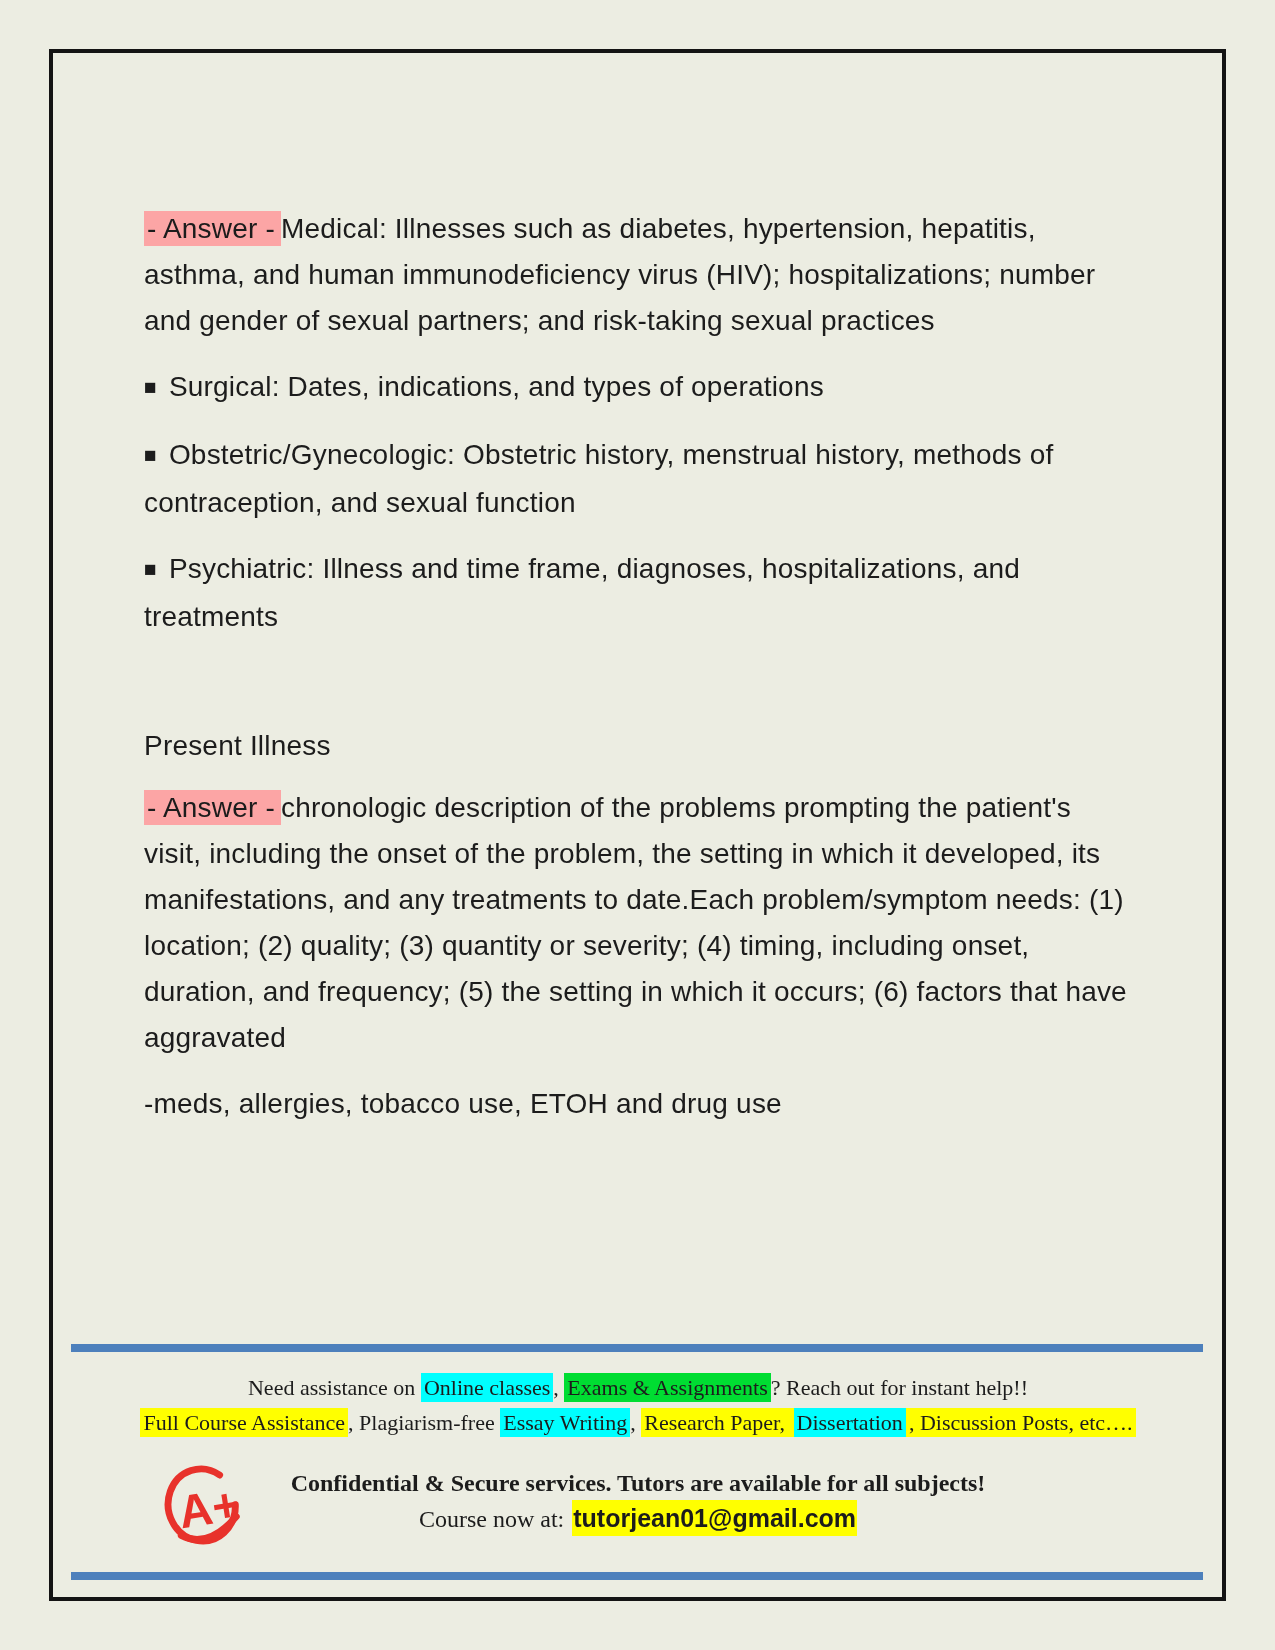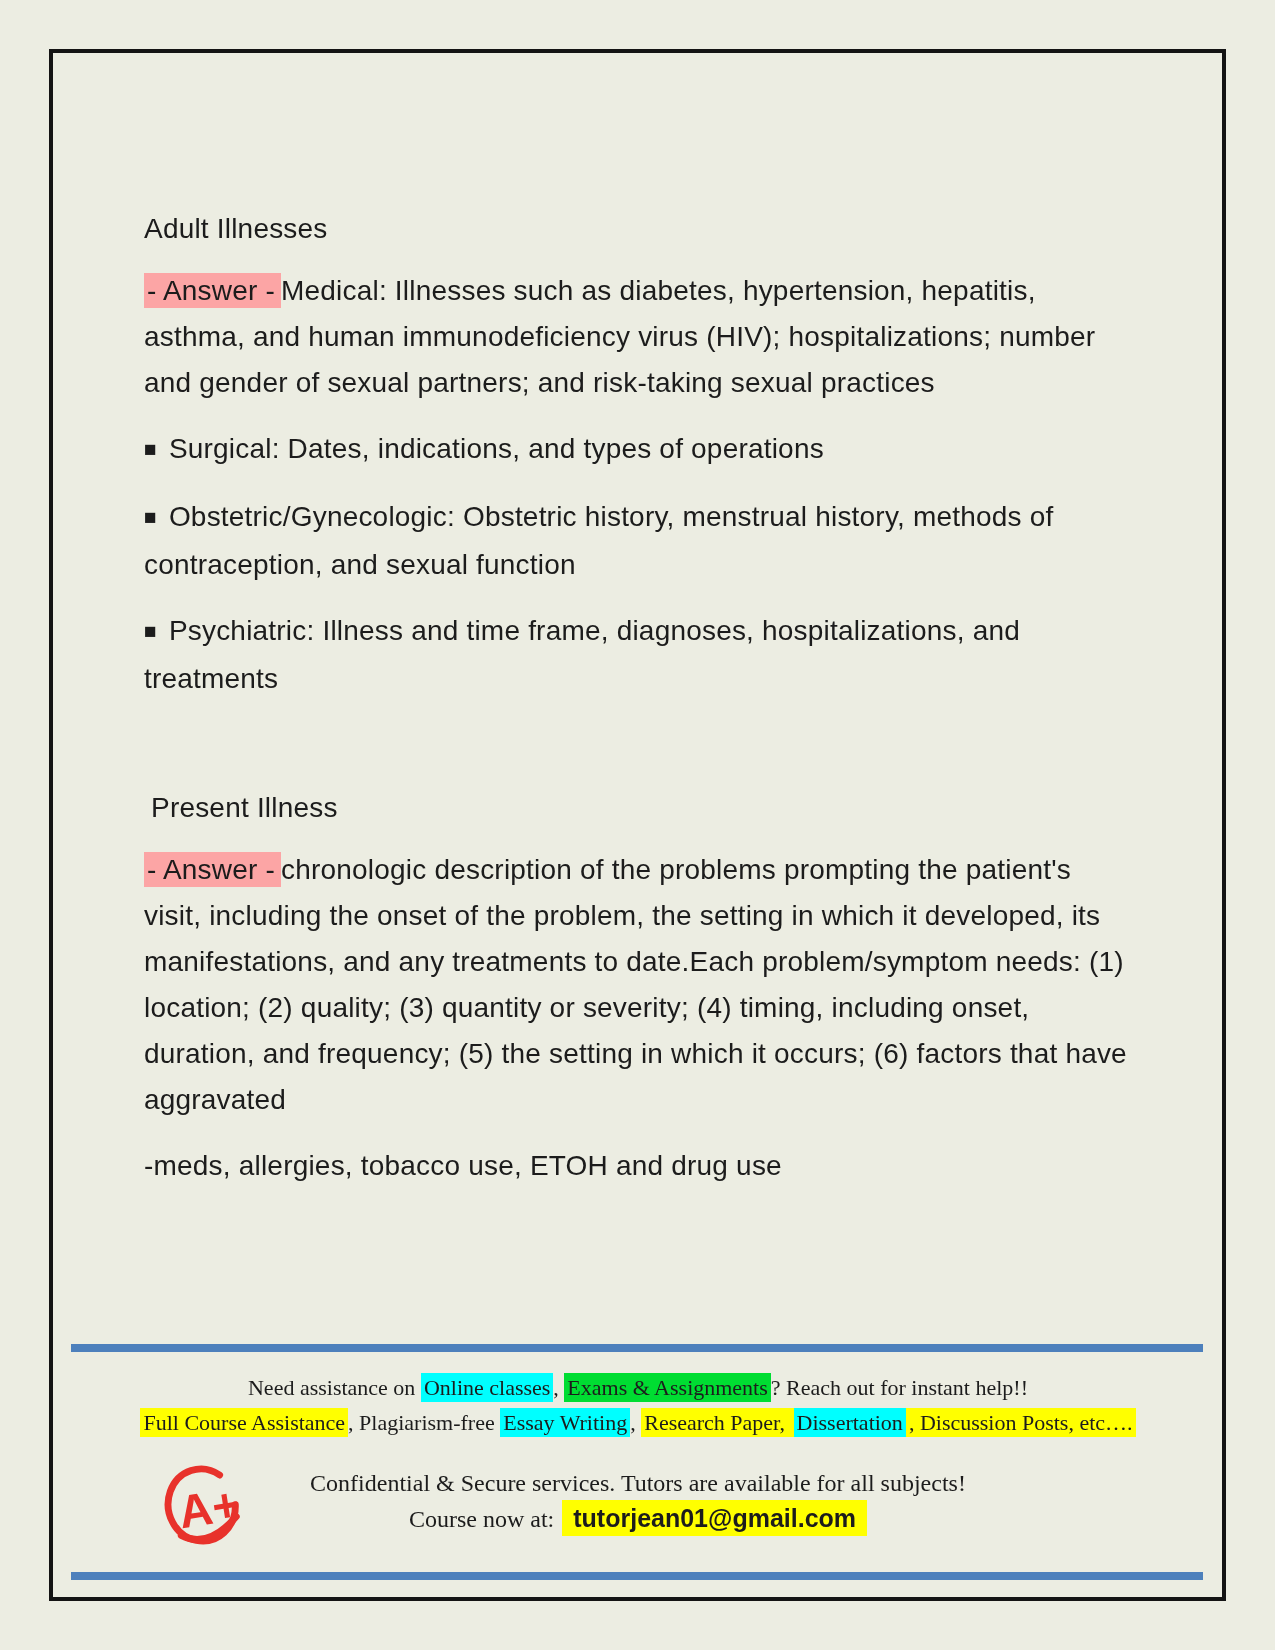--- a/index.html
+++ b/index.html
@@ -30,21 +30,21 @@
     line-height: 46px;
     letter-spacing: 0.2px;
   }
   .doc-heading {
     font-size: 28px;
     line-height: 46px;
     margin: 0 0 16px 0;
     font-weight: normal;
   }
   .content p { margin: 0 0 20px 0; }
-  .section-present { margin-top: 83px; margin-left: 7px; }
+  .section-present { margin-top: 83px; }
   .hl-answer {
     background: #fca5a5;
     padding: 2px 6px 2px 3px;
   }
   .bullet-glyph {
     display: inline-block;
     font-size: 21px;
     margin-right: 12px;
     transform: translateY(-2px);
   }
@@ -74,54 +74,54 @@
   .seg-green  { background: #00dd32; padding: 2px 3px; }
   .seg-yellow { background: #ffff00; padding: 2px 3px; }
   .services-line {
     position: absolute;
     left: 53px;
     top: 1470px;
     width: 1170px;
     text-align: center;
     font-family: "Liberation Serif", serif;
     font-size: 24px;
+    font-weight: bold;
   }
   .email-line {
     position: absolute;
     left: 53px;
     top: 1504px;
     width: 1170px;
     text-align: center;
     font-family: "Liberation Serif", serif;
     font-size: 24px;
   }
   .email-value {
     font-family: "Liberation Sans", sans-serif;
     font-weight: bold;
     font-size: 25px;
     background: #ffff00;
-    padding: 4px 11px;
+    padding: 4px 1px;
     margin-left: 8px;
   }
   .logo {
     position: absolute;
     left: 158px;
     top: 1462px;
     width: 86px;
     height: 92px;
   }
 </style>
 </head>
 <body>
 
 <div class="frame"></div>
 
 <div class="content">
 
-  <h2 class="doc-heading">Adult Illnesses</h2>
 
   <p><span class="hl-answer">- Answer -</span><span>Medical: Illnesses such as diabetes, hypertension, hepatitis, asthma, and human immunodeficiency virus (HIV); hospitalizations; number and gender of sexual partners; and risk-taking sexual practices</span></p>
 
   <p><span class="bullet-glyph">■</span><span>Surgical: Dates, indications, and types of operations</span></p>
 
   <p><span class="bullet-glyph">■</span><span>Obstetric/Gynecologic: Obstetric history, menstrual history, methods of contraception, and sexual function</span></p>
 
   <p><span class="bullet-glyph">■</span><span>Psychiatric: Illness and time frame, diagnoses, hospitalizations, and treatments</span></p>
 
   <h2 class="doc-heading section-present">Present Illness</h2>

